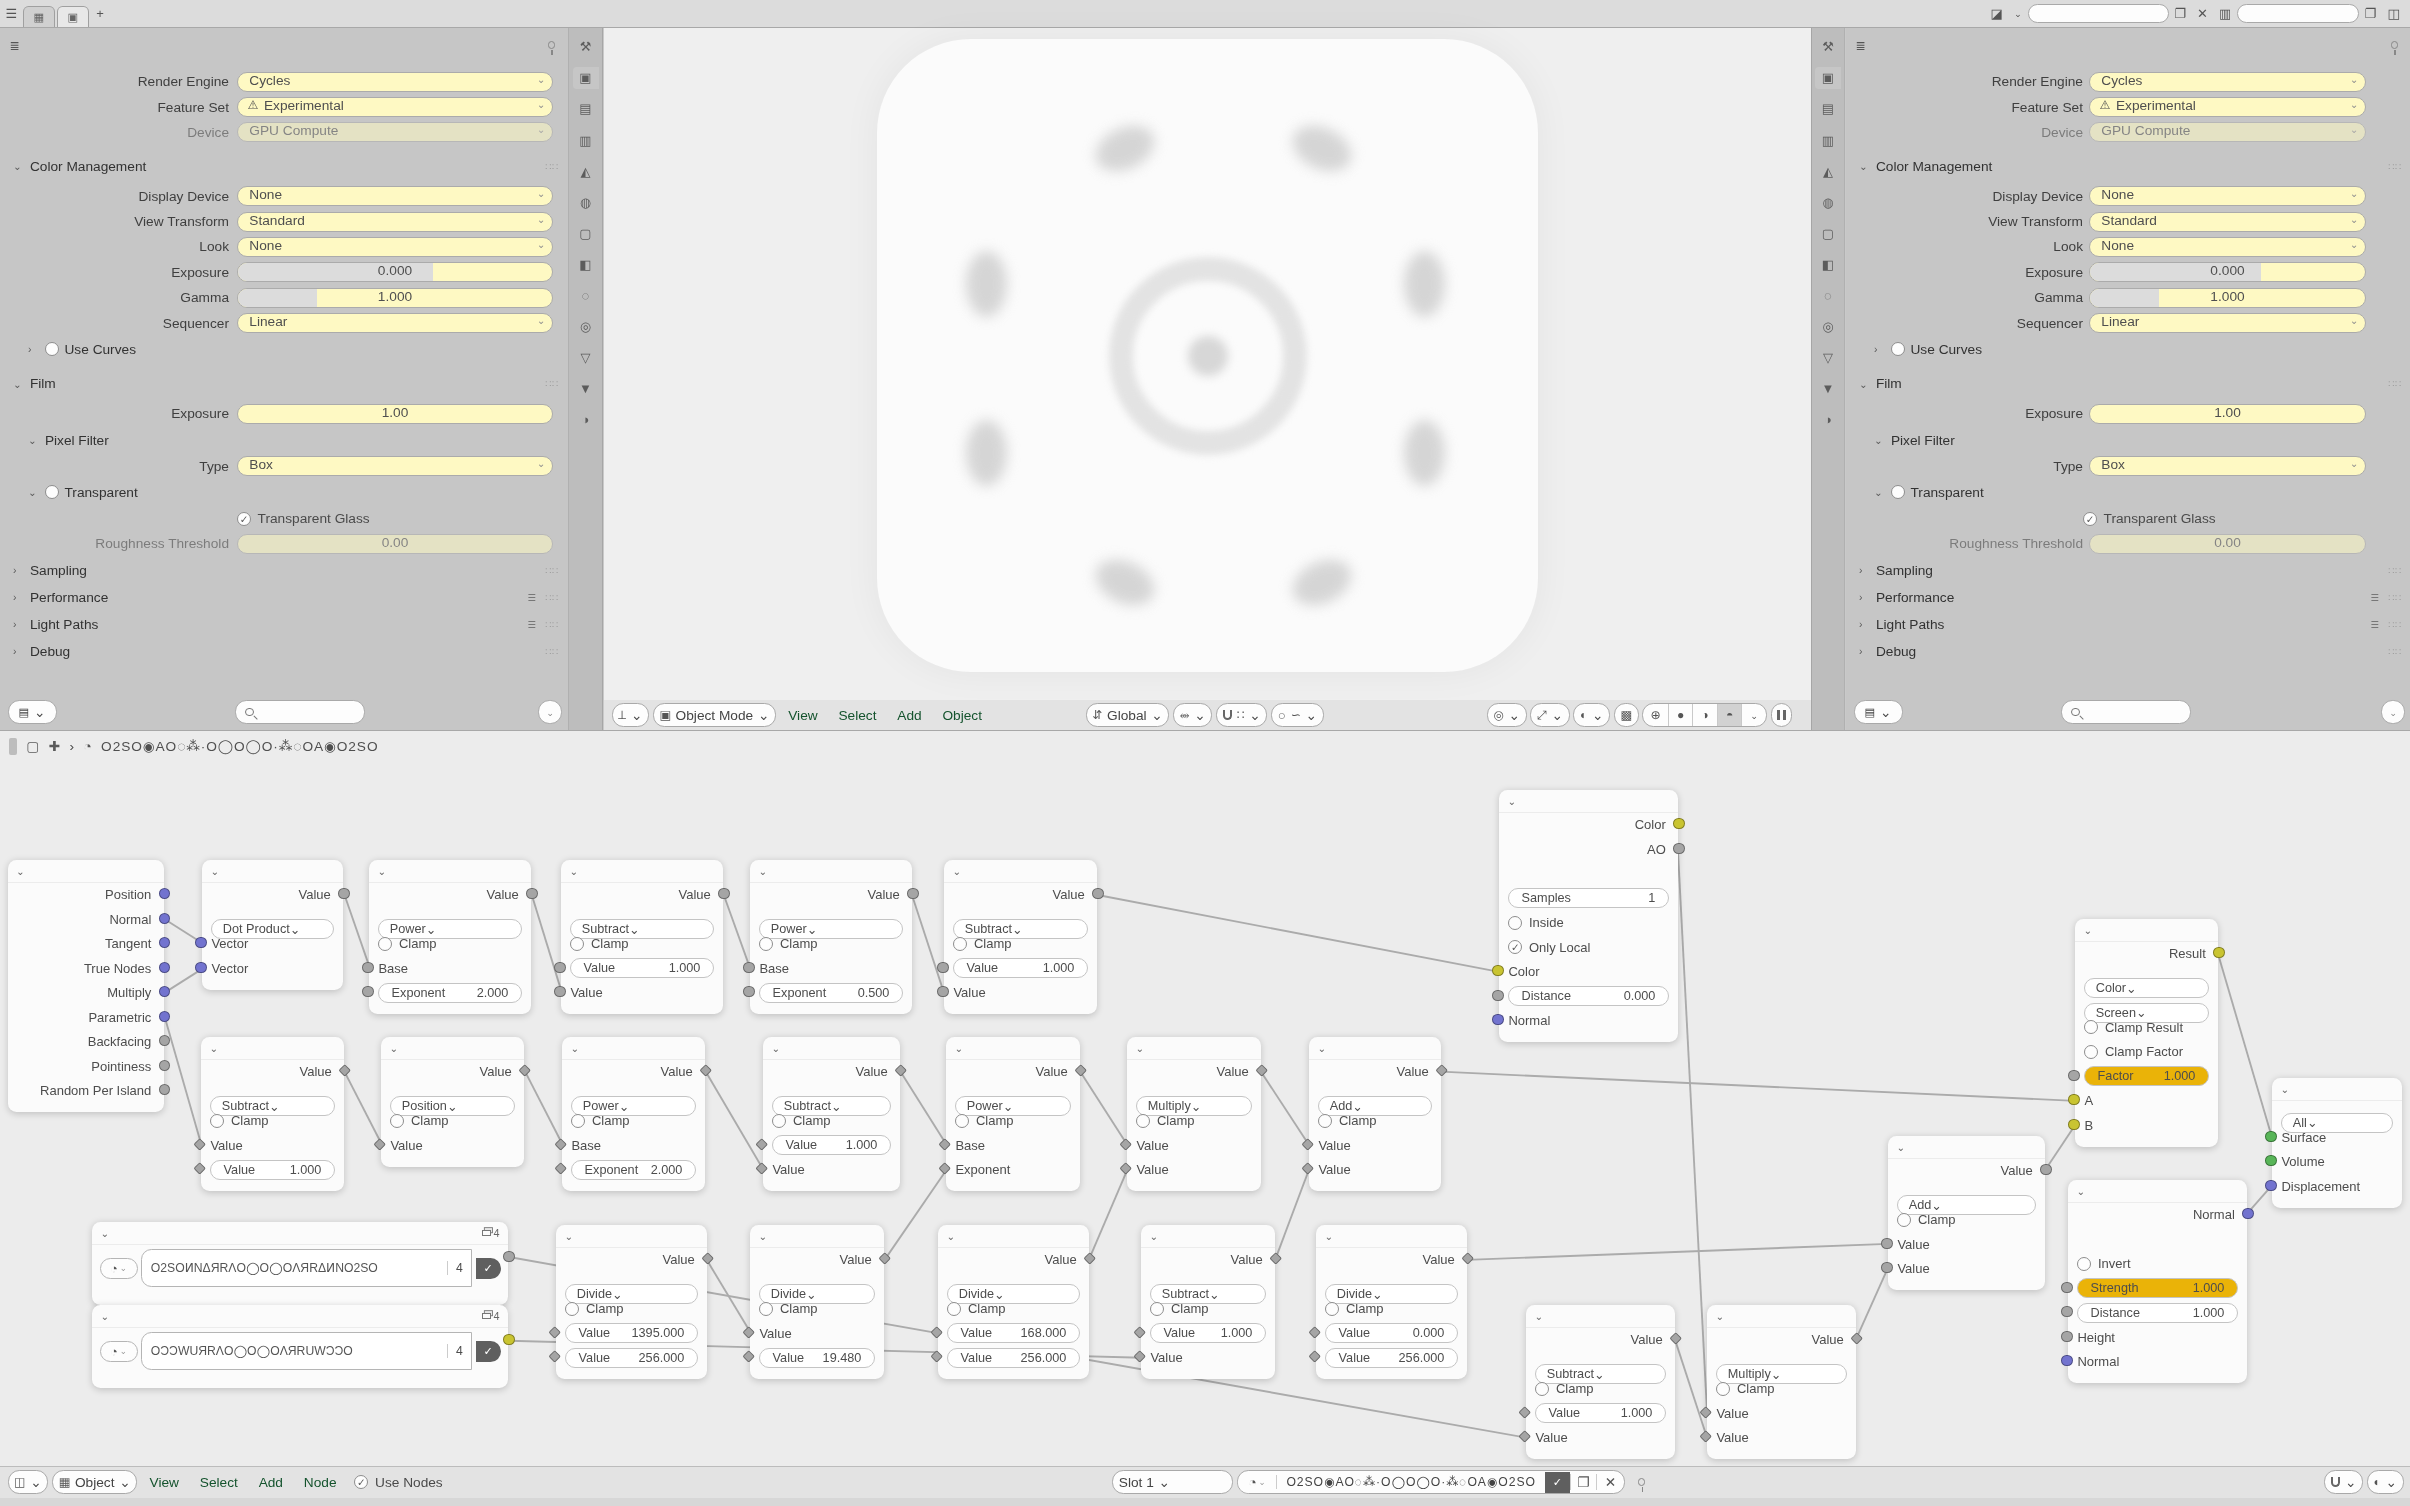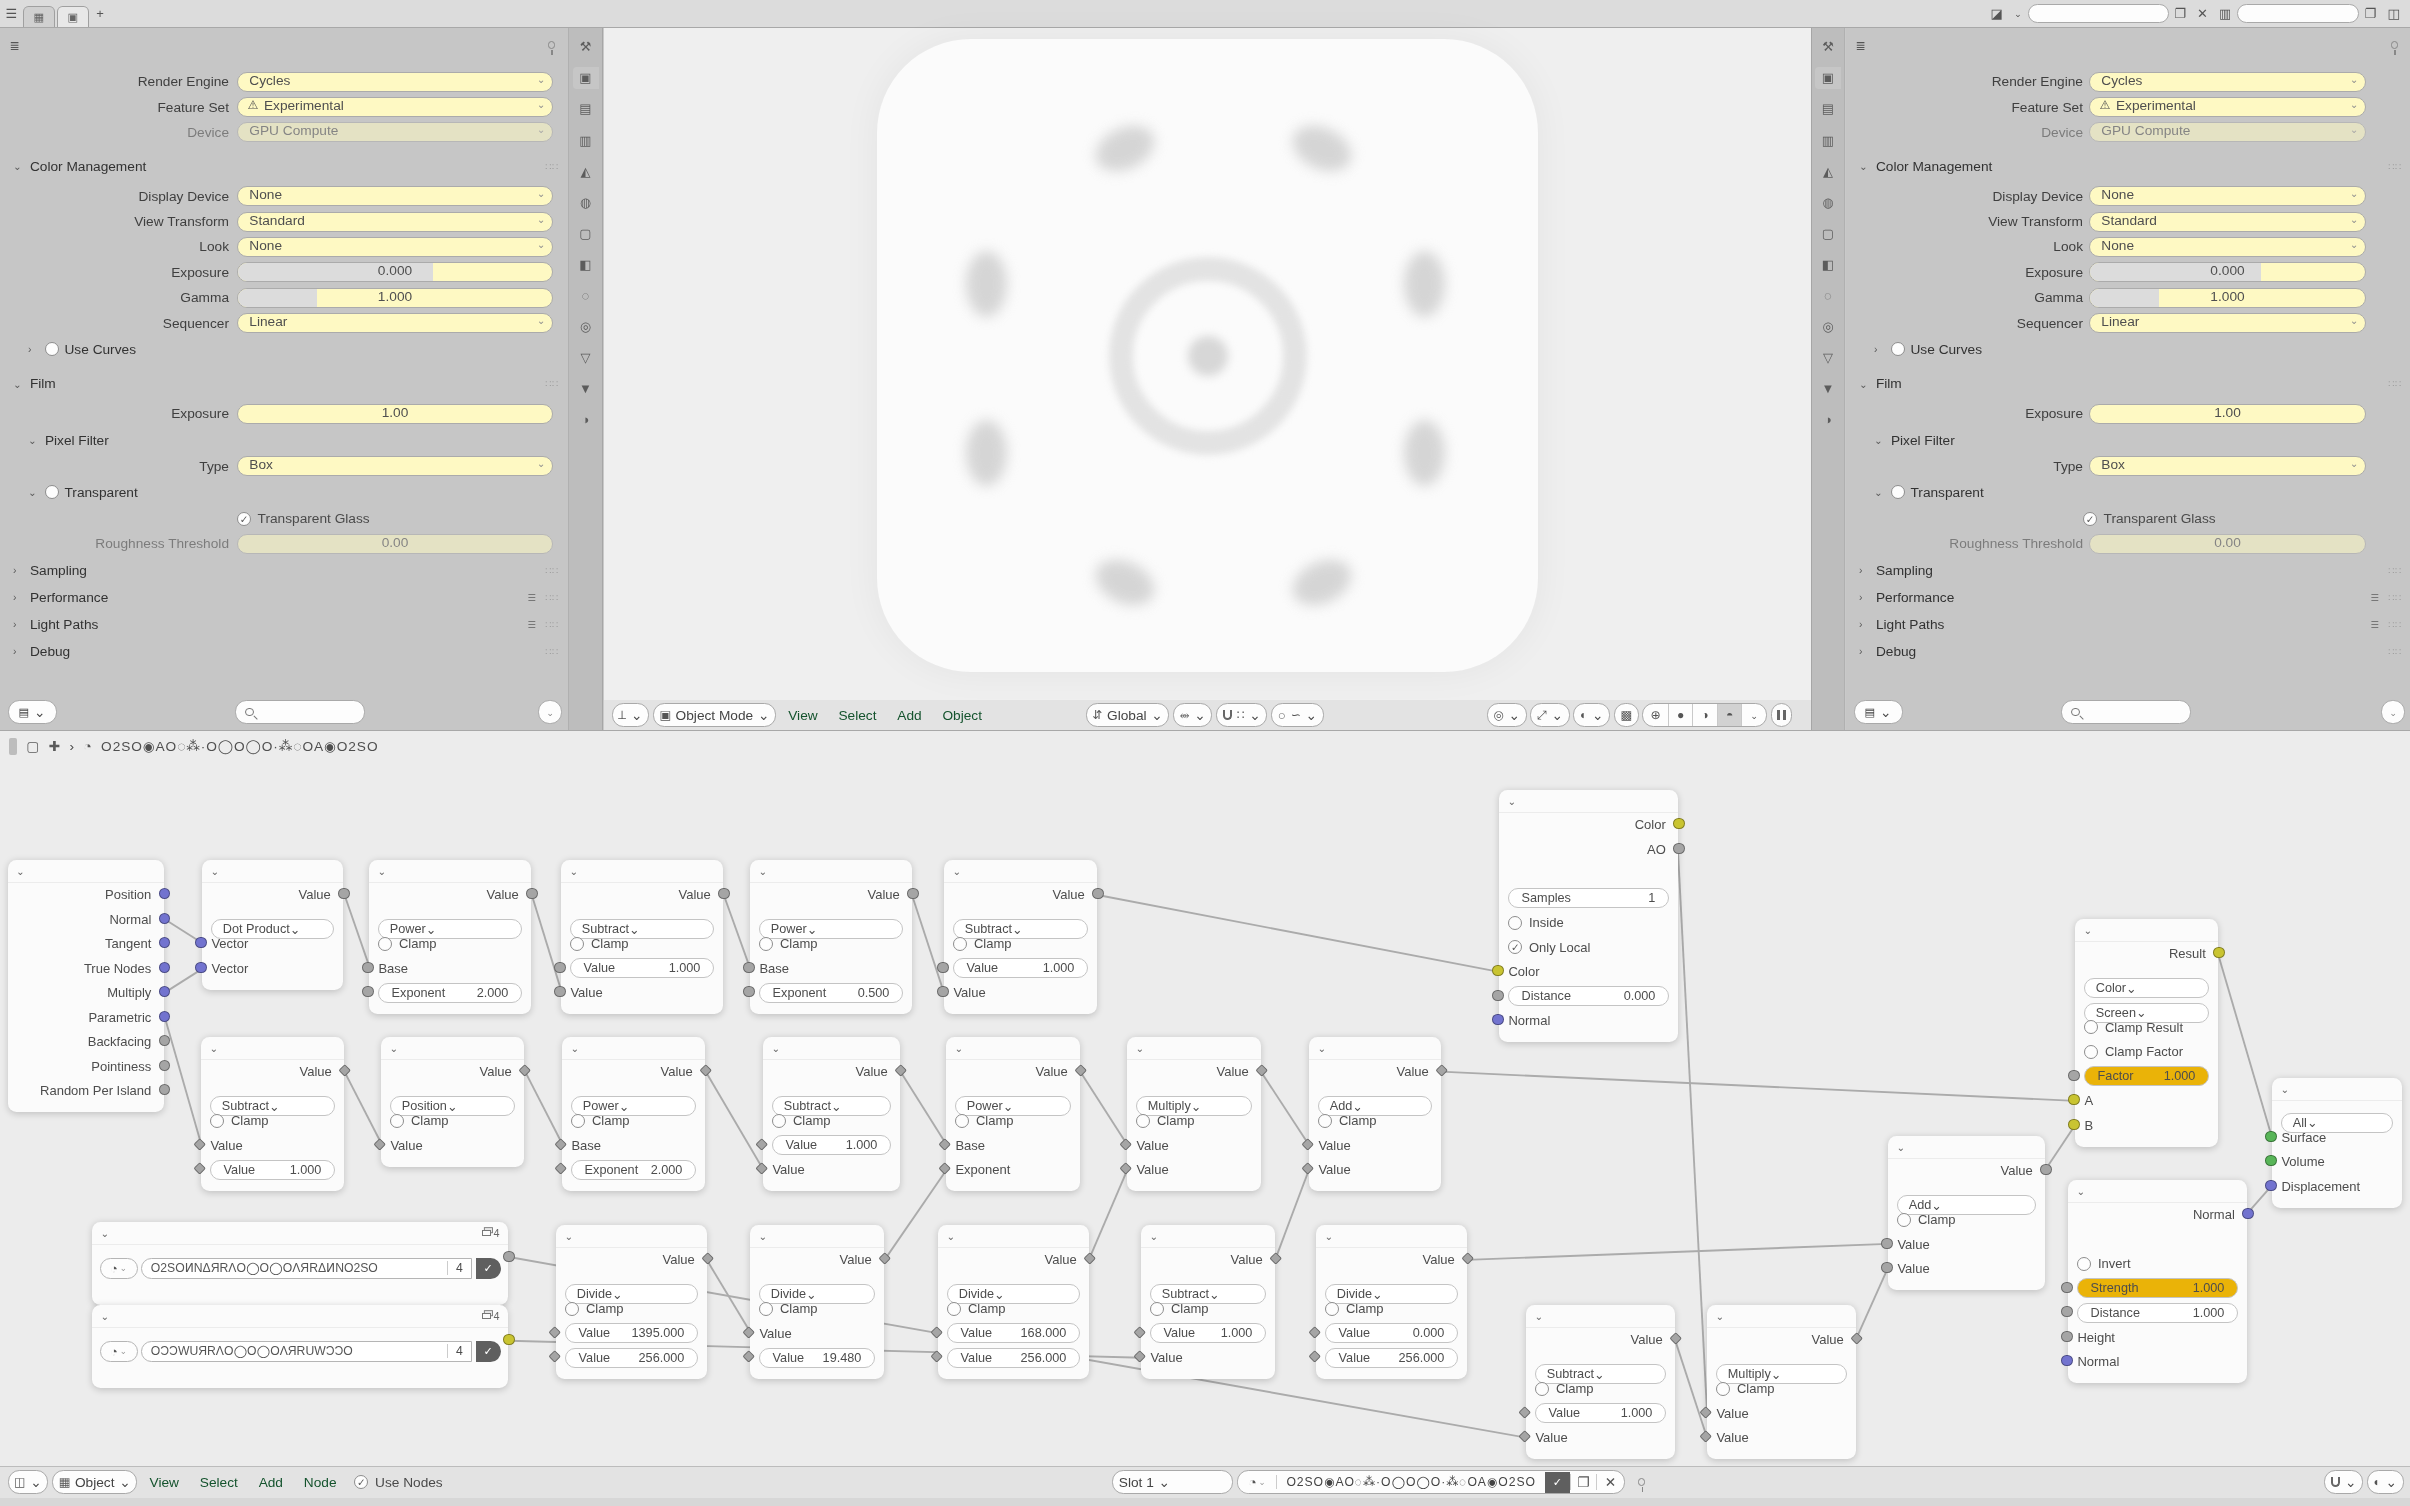--- a/index.html
+++ b/index.html
@@ -77,21 +77,21 @@
   .nrow .outlab { margin-left:auto; padding-right:2.8px; }
   .nrow .dd, .nrow .nfld { width:100%; height:20px; border-radius:10.4px; border:0.9px solid #c4c4c4; background:#fff; display:flex; align-items:center; font-size:12.7px; }
   .nrow .dd { padding-left:10.4px;margin-top:20px; }
   .nrow .nfld { justify-content:space-between; padding:0 12.2px; }
   .nrow .nfld.gfill { background:#eab308; }
   .nrow .chk { display:flex; gap:6.6px; align-items:center; }
   .sock { position:absolute; width:11.3px; height:11.3px; border-radius:50%; border:0.9px solid rgba(0,0,0,.35); }
   .sock.dia { width:9.4px; height:9.4px; border-radius:1.9px; transform:rotate(45deg); }
   .namerow { display:flex; align-items:center; gap:3.8px; padding:0 7.5px; height:24.5px; }
   .browse { width:38px; height:21px; border:0.9px solid #b5b5b5; border-radius:10.4px; background:#fdfdfd; display:flex; align-items:center; justify-content:center; gap:1.9px; color:#555; }
-  .namegrp { flex:1; height:21px; border:0.9px solid #b5b5b5; border-radius:10.4px 0 0 10.4px; background:#fff; display:flex; align-items:center; overflow:hidden; }
+  .namegrp { flex:1; height:38px; border:0.9px solid #b5b5b5; border-radius:10.4px 0 0 10.4px; background:#fff; display:flex; align-items:center; overflow:hidden; }
   .namegrp .nm { flex:1; padding-left:8.5px; font-size:12.2px; white-space:nowrap; color:#555; }
   .namegrp .cnt { width:24.5px; text-align:center; border-left:0.9px solid #ccc; font-size:12.2px; }
   .shieldbtn { width:24.5px; height:21px; background:#5f5f5f; border-radius:0 10.4px 10.4px 0; color:#fff; font-size:11.3px; display:flex; align-items:center; justify-content:center; }
   #nfooter { position:absolute; left:0; bottom:9.4px; width:100%; height:32px; background:#e3e3e3; border-top:0.9px solid #bcbcbc; display:flex; align-items:center; padding:0 7.5px; gap:3.8px; }
   #nfooter .spacer { flex:1; }
   #statusbar { position:absolute; left:0; bottom:0; width:100%; height:9.4px; background:#d7d7d7; }
 </style>
 </head>
 <body>
 

